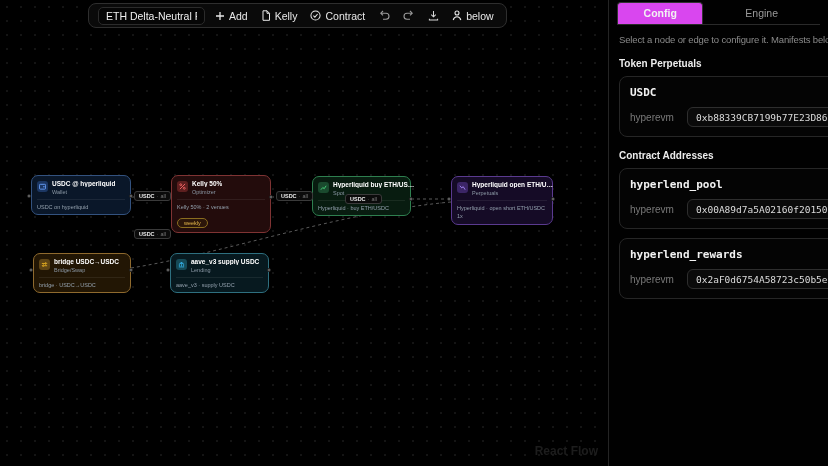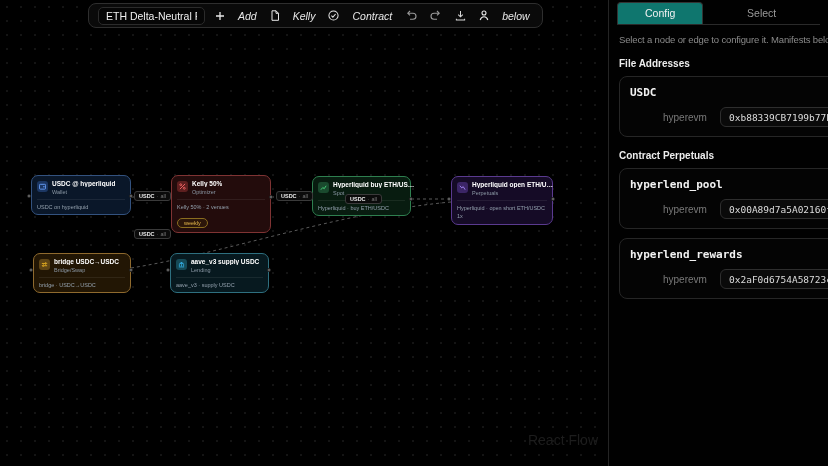--- a/index.html
+++ b/index.html
@@ -13,23 +13,23 @@
             background-size:14px 14px; overflow:hidden; }
   .edges { position:absolute; inset:0; pointer-events:none; }
 
   
   .toolbar { position:absolute; left:88px; top:3px; height:25px; display:flex; align-items:center;
              gap:7px; background:#0a0a0a; border:1px solid #2e2e2e; border-radius:8px;
              padding:0 9px; z-index:30; }
   .tb-input { width:107px; height:18px; background:#060606; border:1px solid #2b2b2b; border-radius:5px;
               color:#f0f0f0; font-size:10.5px; padding:0 7px; font-family:"Liberation Sans",sans-serif;
               outline:none; }
-  .tb-btn { display:flex; align-items:center; gap:13px; color:#e8e8e8; font-size:10.5px;
+  .tb-btn { display:flex; align-items:center; gap:4px; color:#e8e8e8; font-size:10.5px;
             background:none; border:none; cursor:pointer; padding:2px 3px;
-            font-family:"Liberation Sans",sans-serif;font-style:italic; }
+            font-family:"Liberation Sans",sans-serif; }
   .tb-btn svg { display:block; }
   .tb-icon-btn { color:#9a9a9a; }
   .tb-icon-btn.bright { color:#d8d8d8; }
 
   
   .node { position:absolute; border-radius:7px; border:1px solid var(--bd); background:var(--bg);
           padding:4px 5px 3px 5px; z-index:10; }
   .node .hdr { display:flex; align-items:flex-start; gap:4px; }
   .node .nicon { width:11px; height:11px; border-radius:3px; background:var(--ibg); color:var(--ic);
                  display:flex; align-items:center; justify-content:center; flex:0 0 auto; margin-top:1px; }
@@ -49,39 +49,39 @@
 
   .handle { position:absolute; width:4px; height:4px; border-radius:50%; background:#777;
             border:1px solid #222; z-index:12; }
 
   .elabel { position:absolute; display:flex; align-items:center; gap:2px; background:#0b0b0b;
             border:1px solid #3a3a3a; border-radius:3px; padding:1px 4px; font-size:5.5px;
             z-index:20; white-space:nowrap; }
   .elabel b { color:#eee; font-weight:bold; }
   .elabel .dim { color:#7a7a7a; }
 
-  .attribution { position:absolute; right:10px; bottom:18px; font-size:14px; color:#1d1d1d; z-index:5; }
+  .attribution { position:absolute; right:10px; bottom:8px; font-size:12px; color:#1d1d1d; z-index:5;font-weight:bold; }
 
   
   .sidebar { position:relative; width:220px; height:466px; background:#010101;
              border-left:1px solid #242424; overflow:hidden; }
   .tabs { display:grid; grid-template-columns:1fr 1.35fr; margin:2px 8px 0 8px;
           border-bottom:1px solid #2a2a2a; }
   .tab { text-align:center; font-size:10.5px; padding:4px 0 5px 0; color:#9a9a9a; cursor:pointer;
          border:1px solid transparent; border-bottom:none; border-radius:4px 4px 0 0; }
-  .tab.active { color:#f2f2f2; border-color:#333; background:#0f766e; }
+  .tab.active { color:#f2f2f2; border-color:#333; background:#d946ef;font-weight:bold; }
   .side-body { padding:9px 0 0 10px; }
   .hint { font-size:9.5px; color:#8b8b8b; white-space:nowrap; letter-spacing:-0.15px; }
   .section-title { font-size:10px; font-weight:bold; color:#ededed; margin-top:13px; margin-bottom:7px; }
   .card { width:236px; border:1px solid #262626; border-radius:8px; background:#040404;
           padding:9px 10px; margin-bottom:9px; }
   .card-name { font-family:"DejaVu Sans Mono", monospace; font-size:11px; font-weight:bold;
                color:#f2f2f2; margin-bottom:8px; }
   .addr-row { display:flex; align-items:center; gap:7px; }
-  .chain { font-size:10px; color:#7a7a7a; flex:0 0 50px;margin-left:33px; }
+  .chain { font-size:10px; color:#7a7a7a; flex:0 0 50px; }
   .addr-input { flex:1; height:20px; background:#0a0a0a; border:1px solid #2e2e2e; border-radius:6px;
                 color:#dcdcdc; font-family:"DejaVu Sans Mono", monospace; font-size:9.5px;
                 padding:0 8px; outline:none; white-space:nowrap; overflow:hidden; }
 </style>
 </head>
 <body>
 
 <div class="app">
 
   <div class="canvas">
@@ -284,35 +284,35 @@
       <span class="dim">·</span>
       <span class="dim">all</span>
     </div>
 
     <div class="attribution">React Flow</div>
   </div>
 
   <div class="sidebar">
     <div class="tabs">
       <div class="tab active">Config</div>
-      <div class="tab">Select</div>
+      <div class="tab">Engine</div>
     </div>
     <div class="side-body">
       <div class="hint">Select a node or edge to configure it. Manifests below:</div>
 
-      <div class="section-title">File Addresses</div>
+      <div class="section-title">Token Perpetuals</div>
       <div class="card">
         <div class="card-name">USDC</div>
         <div class="addr-row">
           <span class="chain">hyperevm</span>
           <input class="addr-input" type="text" value="0xb88339CB7199b77E23D86E890" style="">
         </div>
       </div>
 
-      <div class="section-title">Contract Perpetuals</div>
+      <div class="section-title">Contract Addresses</div>
       <div class="card">
         <div class="card-name">hyperlend_pool</div>
         <div class="addr-row">
           <span class="chain">hyperevm</span>
           <input class="addr-input" type="text" value="0x00A89d7a5A02160f20150EbEA" style="">
         </div>
       </div>
       <div class="card">
         <div class="card-name">hyperlend_rewards</div>
         <div class="addr-row">

